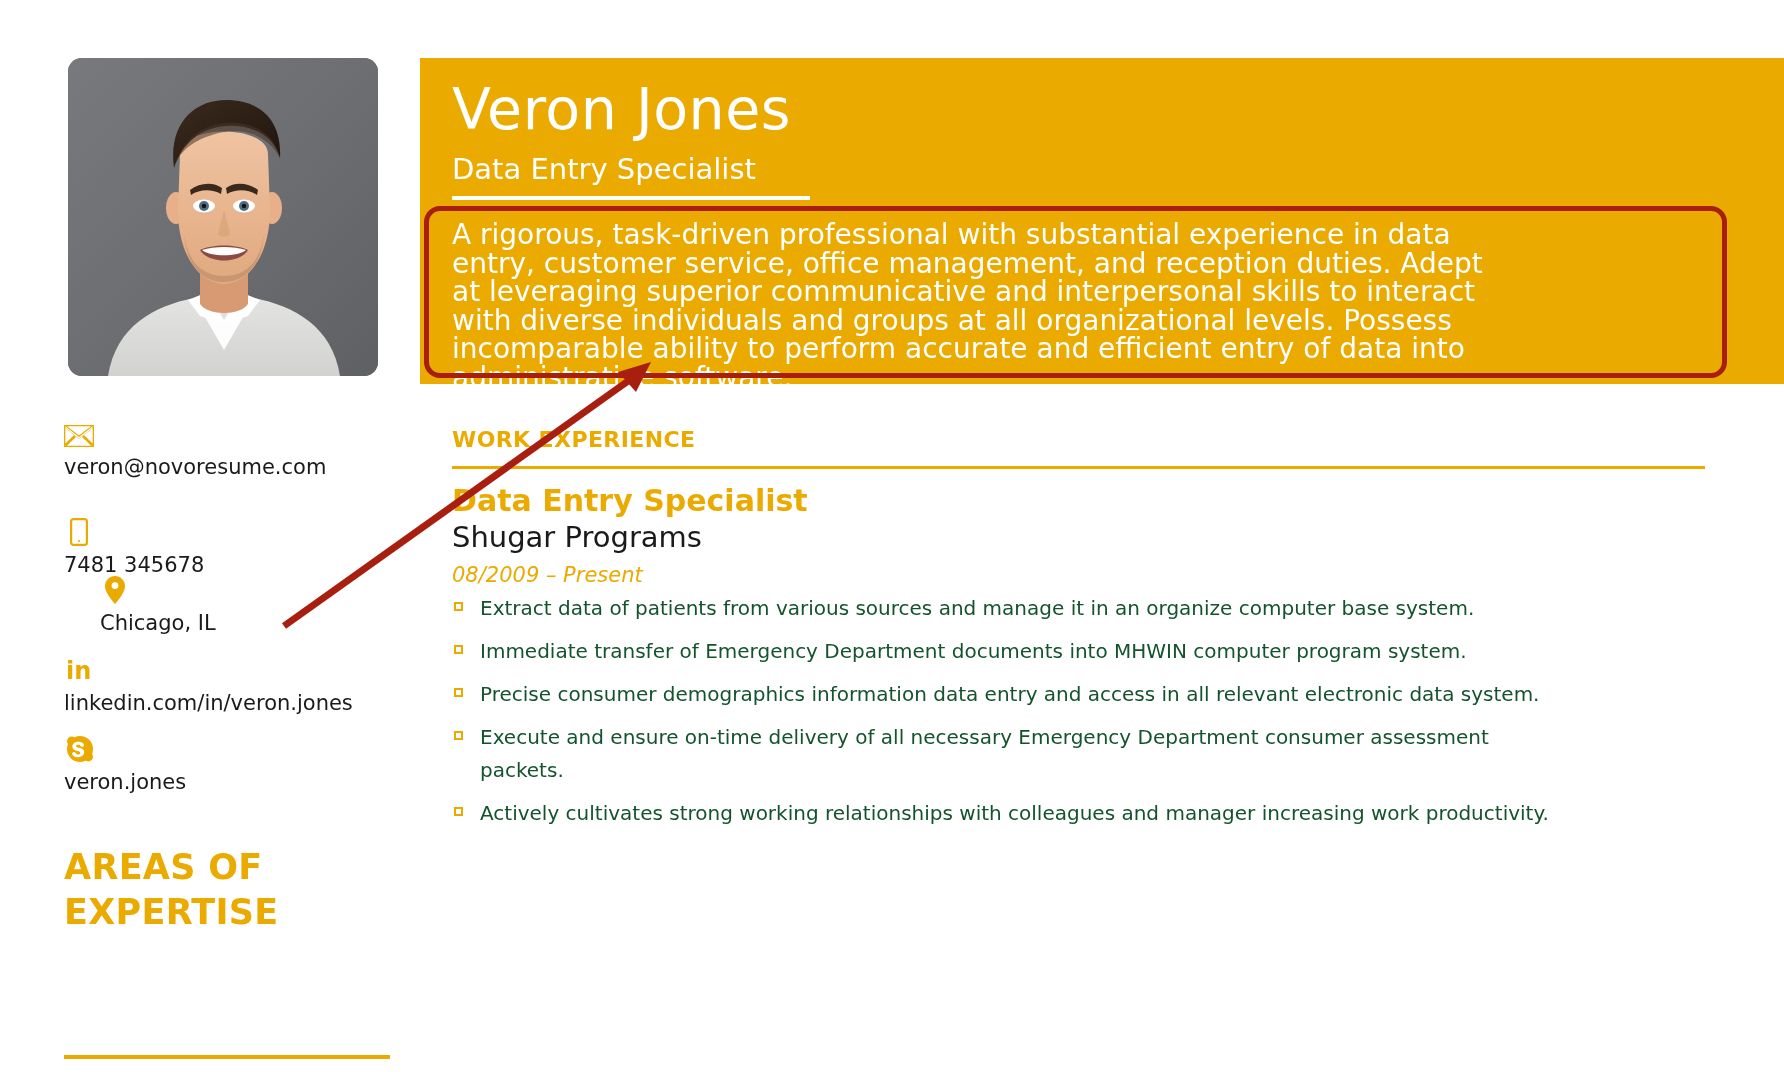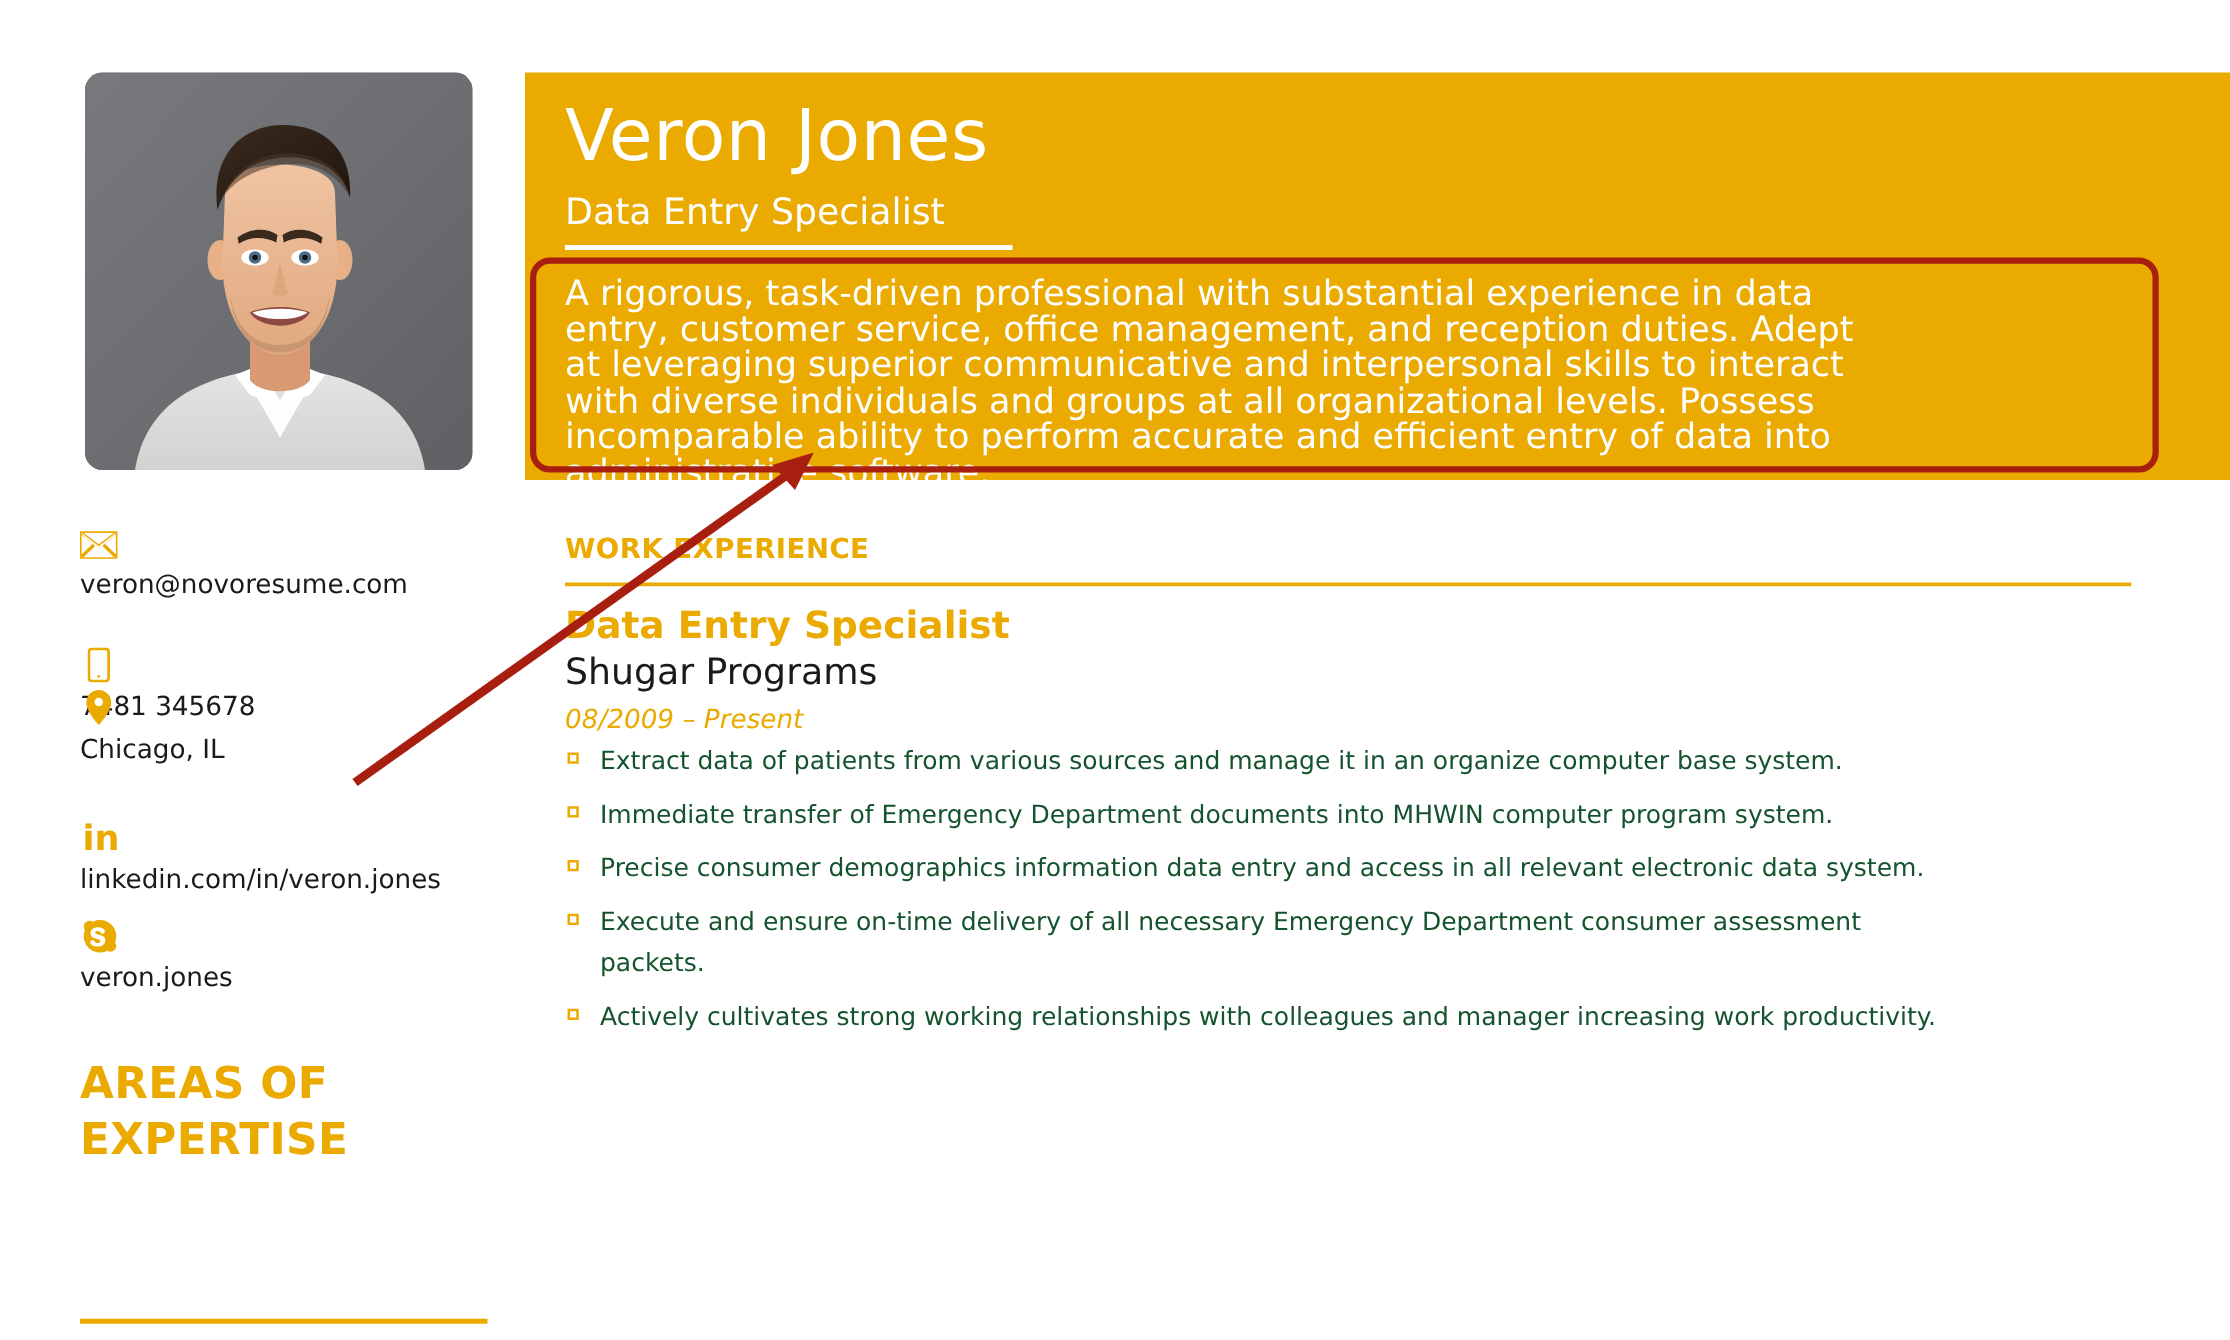--- a/index.html
+++ b/index.html
@@ -101,28 +101,28 @@
   .contact-text {
     font-size: 21px;
     line-height: 26px;
     color: #1a1a1a;
     white-space: nowrap;
     text-align: right;
   }
 
   #contact-email    { top: 420px; }
   #contact-phone    { top: 518px; }
-  #contact-location { top: 552px; }
+  #contact-location { top: 576px; margin-left: 36px; }
   #contact-linkedin { top: 656px; }
   #contact-skype    { top: 735px; }
 
   .icon-envelope { width: 30px; height: 22px; margin-top: 5px; }
   .icon-phone    { width: 18px; height: 28px; margin-left: 6px; }
   .icon-pin      { width: 20px; height: 28px; margin-left: 5px; }
-  .icon-linkedin { font-size: 28px; font-weight: 700; color: #eaaa00; line-height: 30px; margin-left: 2px;}
+  .icon-linkedin { font-size: 24px; font-weight: 700; color: #eaaa00; line-height: 30px; margin-left: 2px;}
   .icon-skype    { width: 28px; height: 28px; margin-left: 2px; }
 
   
   #expertise-heading {
     position: absolute;
     left: 64px;
     top: 845px;
     width: 330px;
     font-size: 35px;
     line-height: 45px;

